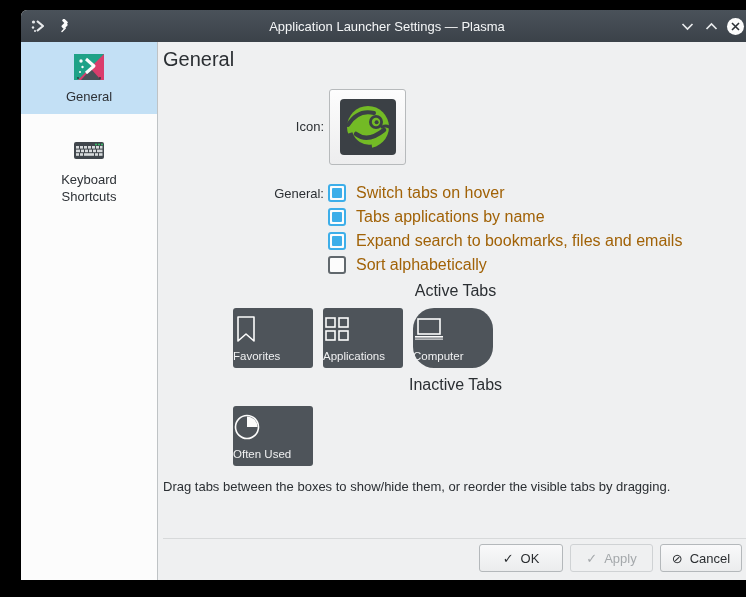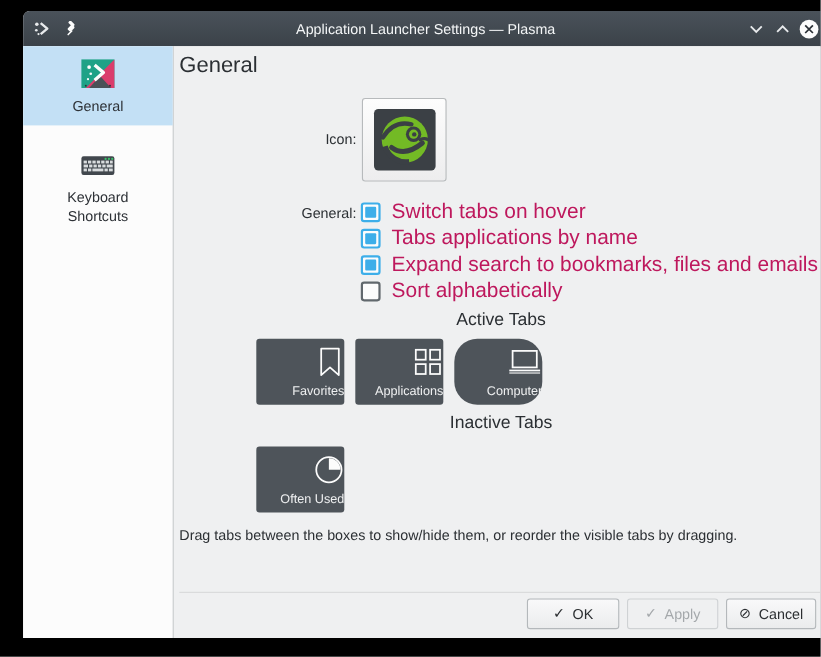--- a/index.html
+++ b/index.html
@@ -55,28 +55,28 @@
   }
   .geeko-tile{width:56px;height:56px;border-radius:4px;background:#3b4045;display:flex;align-items:center;justify-content:center;}
   .general-label{left:46px;top:144px;}
   .opt-row{position:absolute;left:170px;height:18px;display:flex;align-items:center;}
   .cb{
     width:14px;height:14px;border:2px solid #61686d;border-radius:3px;background:#fcfcfc;
     position:relative;flex:0 0 14px;cursor:pointer;
   }
   .cb.checked{border-color:#3daee9;}
   .cb.checked::after{content:"";position:absolute;left:2px;top:2px;right:2px;bottom:2px;background:#3daee9;border-radius:1px;}
-  .opt-row label{margin-left:10px;font-size:19px;color:#be185d;cursor:pointer;}
+  .opt-row label{margin-left:10px;font-size:16px;color:#a16207;cursor:pointer;}
   .section-heading{
     position:absolute;left:0;right:0;text-align:center;
     font-size:16px;font-weight:500;color:#2b2f33;
   }
   .tab-btn{
     position:absolute;width:80px;height:60px;background:#4e545a;border-radius:3px;cursor:grab;
-    display:flex;flex-direction:column;align-items:flex-end;justify-content:space-between;
+    display:flex;flex-direction:column;align-items:flex-start;justify-content:space-between;
     padding:7px 0 6px;box-sizing:border-box;
   }
   .tab-btn .tlbl{color:#eff0f1;font-size:11.5px;line-height:12px;}
   .hint{position:absolute;left:5px;top:437px;font-size:13px;color:#2b2f33;}
   .footer-sep{position:absolute;left:5px;right:6px;top:496px;height:1px;background:#d7d9da;}
   .footer{position:absolute;right:11px;top:502px;display:flex;gap:7px;}
   .btn{
     height:28px;box-sizing:border-box;border:1px solid #b4b8bb;border-radius:3px;
     background:linear-gradient(#f9f9fa,#ebeced);color:#2b2e31;font-size:13px;
     display:flex;align-items:center;justify-content:center;gap:7px;cursor:pointer;

